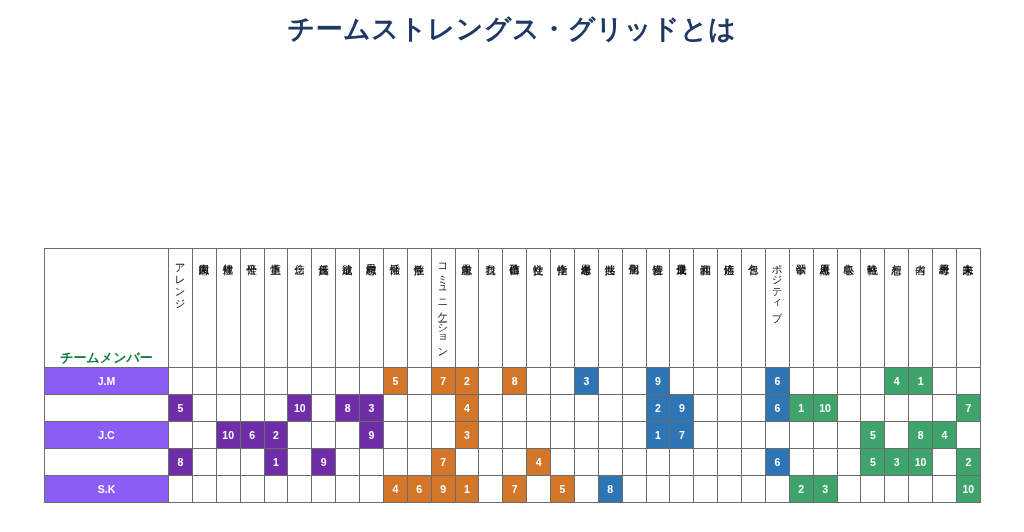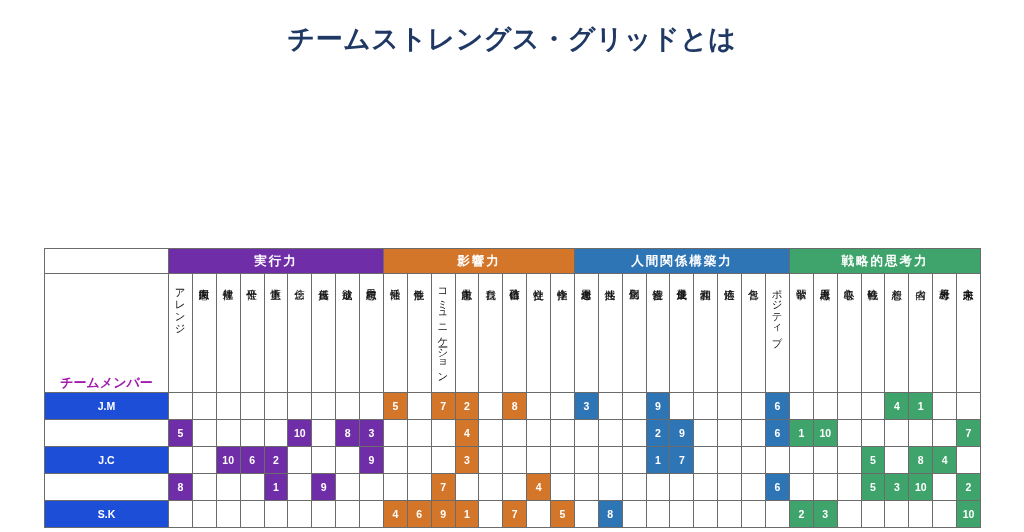--- a/index.html
+++ b/index.html
@@ -9,21 +9,21 @@
   }
   body {
     width: 1024px;
     height: 532px;
     font-family: "Liberation Sans", sans-serif;
     position: relative;
     overflow: hidden;
   }
   .title-block {
     text-align: center;
-    padding-top: 18px;
+    padding-top: 8px;
     color: #1f3864;
     font-weight: bold;
     font-size: 27px;
     line-height: 1.62;
     letter-spacing: 0.5px;
   }
   .title-line { white-space: nowrap; }
 
   .grid-wrap {
     position: absolute;
@@ -68,27 +68,27 @@
     margin: 0 auto 3px auto;
     height: 108px;
     display: block;
     white-space: nowrap;
   }
   .corner {
     text-align: center;
     vertical-align: bottom;
     font-size: 13px;
     font-weight: bold;
-    color: #a21caf;
+    color: #15803d;
     padding-bottom: 5px;
   }
   
   .row td { height: 26px; text-align: center; font-size: 10.5px; font-weight: bold; color: #ffffff; }
   .name {
-    background: #1d4ed8;
+    background: #8b5cf6;
     color: #111;
     font-weight: bold;
     font-size: 12px;
     text-align: center;
   }
   .name.alt { background: #ffffff; }
   .cell-empty { background: #ffffff; }
   .c-exec { background: #6f2da8; }
   .c-infl { background: #d4762a; }
   .c-rel  { background: #2e75b6; }
@@ -134,27 +134,20 @@
         <col style="width: 23.8824px;">
         <col style="width: 23.8824px;">
         <col style="width: 23.8824px;">
         <col style="width: 23.8824px;">
         <col style="width: 23.8824px;">
         <col style="width: 23.8824px;">
         <col style="width: 23.8824px;">
         <col style="width: 23.8824px;">
       </colgroup>
     <thead>
-      <tr id="group-row">
-          <td class="grp grp-blank"></td>
-          <td class="grp grp-exec" colspan="9">実行力</td>
-          <td class="grp grp-infl" colspan="8">影響力</td>
-          <td class="grp grp-rel" colspan="9">人間関係構築力</td>
-          <td class="grp grp-str" colspan="8">戦略的思考力</td>
-        </tr>
       <tr class="vhead-row" id="vhead-row">
           <td class="corner">チームメンバー</td>
           <td>
             <span class="vlabel">アレンジ</span>
           </td>
           <td>
             <span class="vlabel">回復志向</span>
           </td>
           <td>
             <span class="vlabel">規律性</span>

